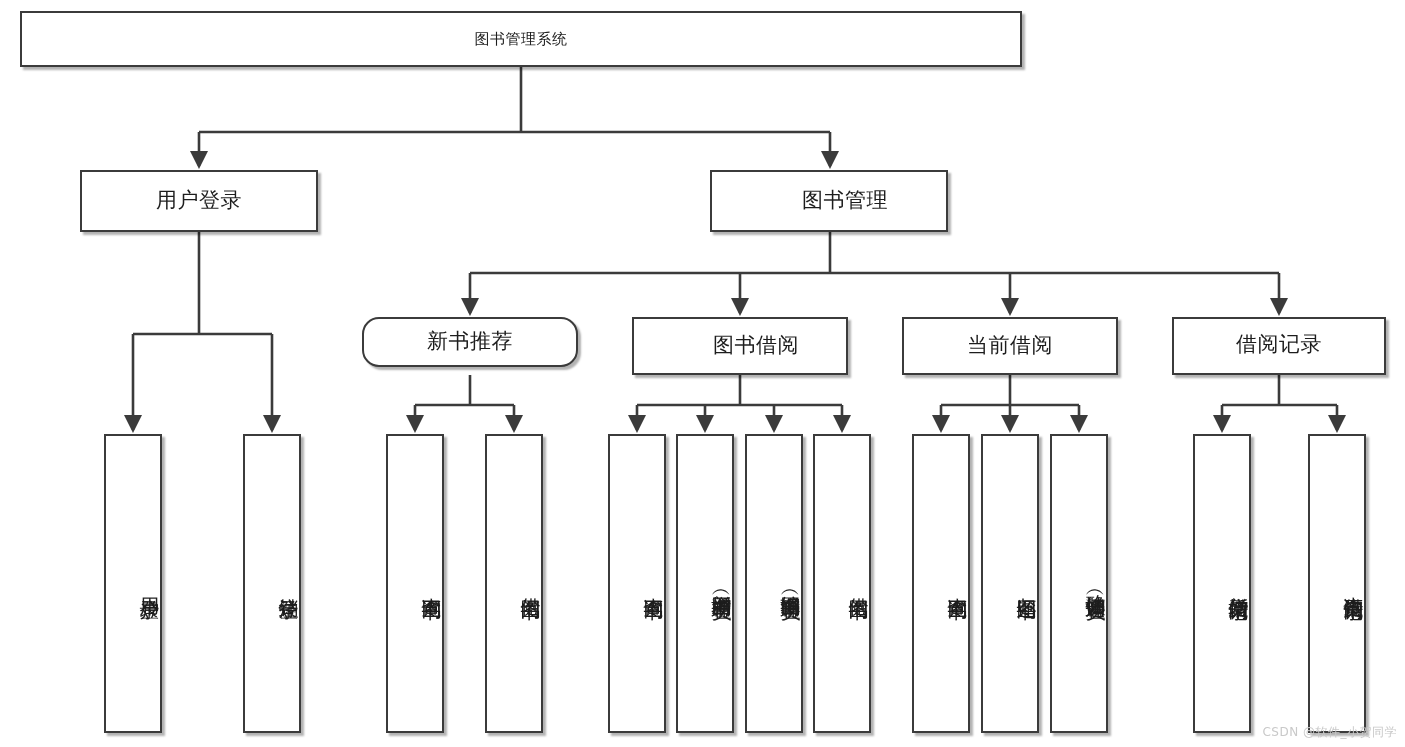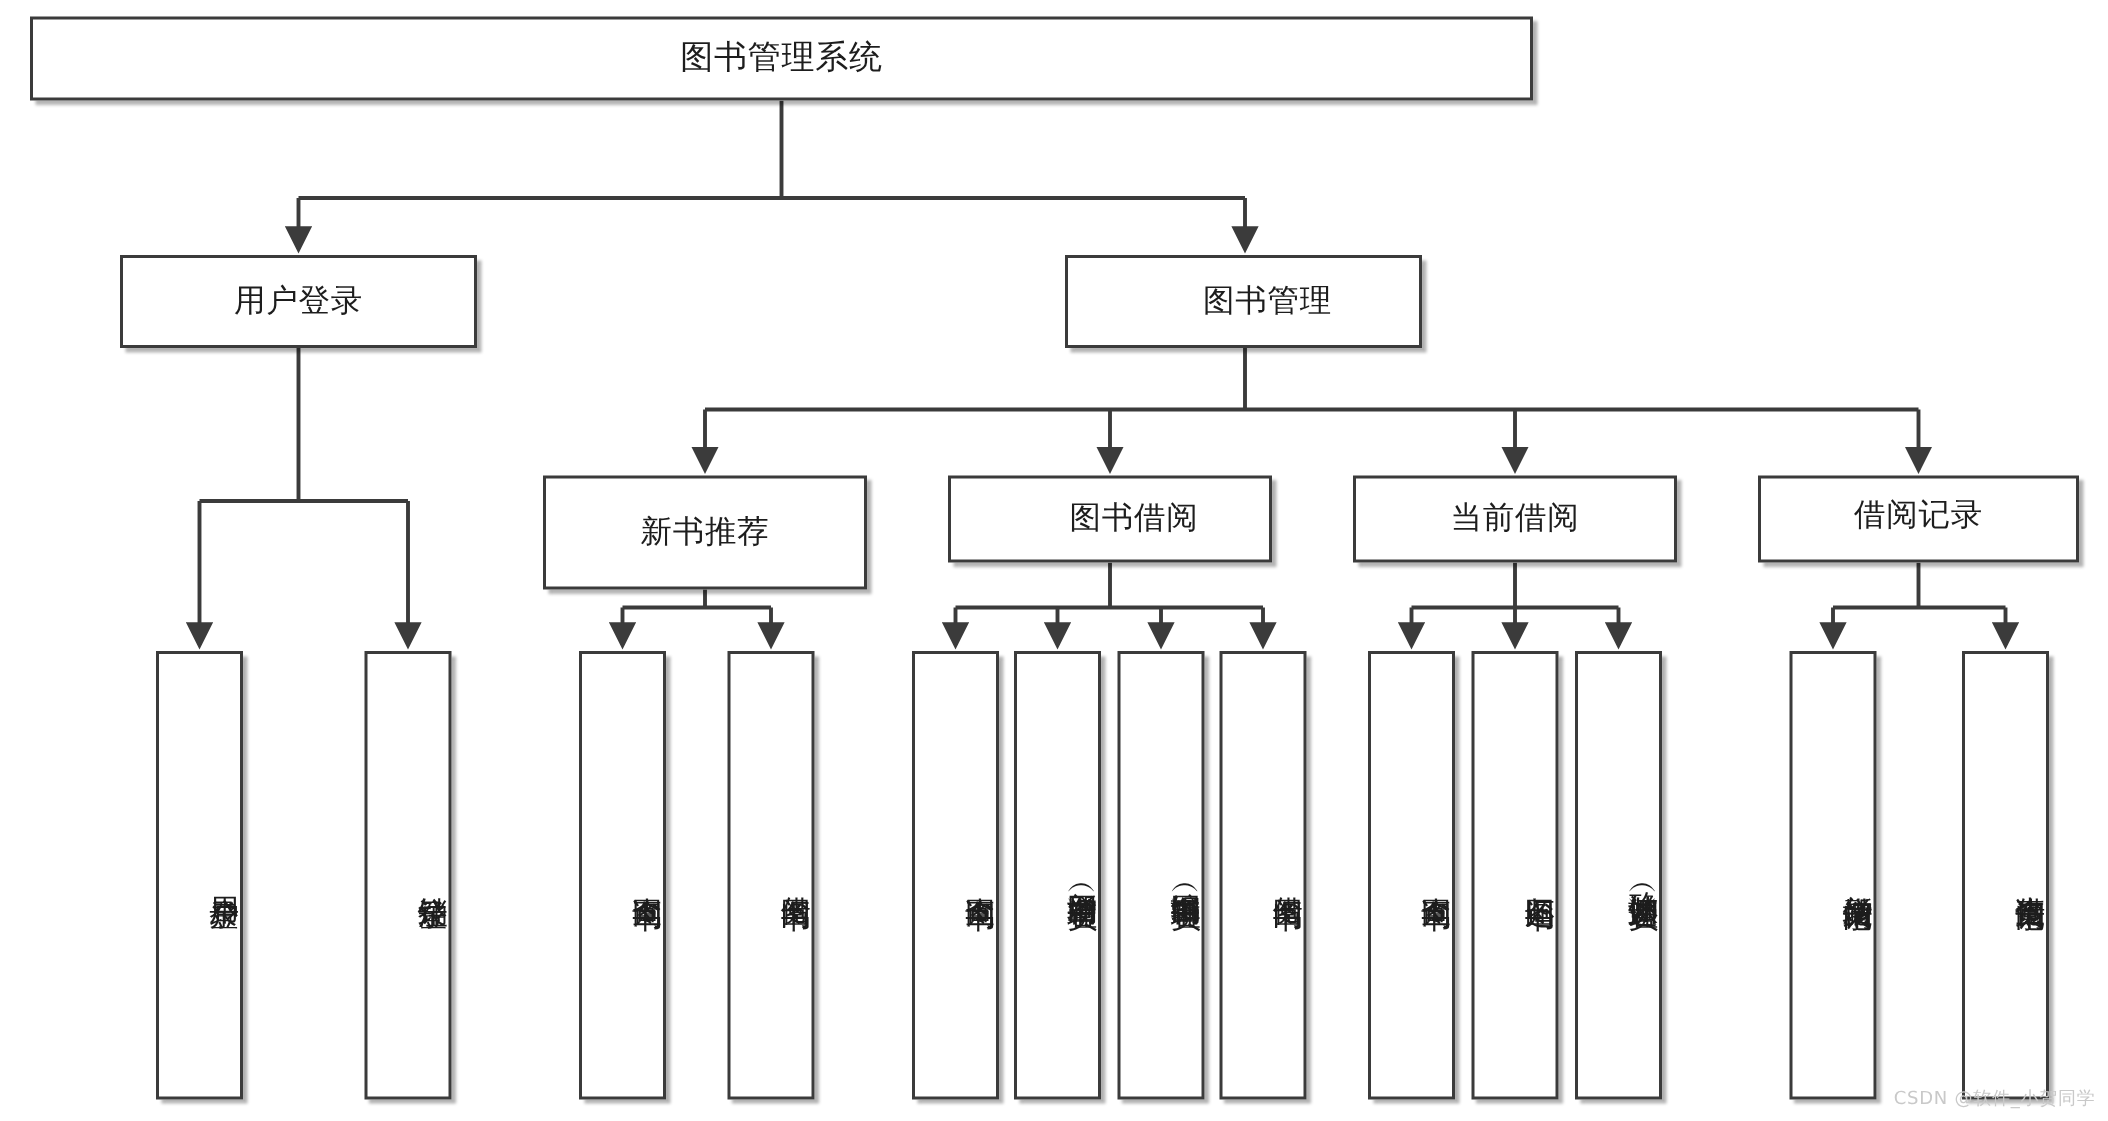--- a/index.html
+++ b/index.html
@@ -30,21 +30,21 @@
     justify-content:center;
     color:#1d1d1d;
     z-index:2;
   }
   .node.h{
     font-size:21px;
     line-height:1.2;
     letter-spacing:0.5px;
   }
   .node.root{
-    font-size:22px;
+    font-size:15px;
   }
   .node.v{
     font-size:20px;
     writing-mode:vertical-rl;
     text-orientation:upright;
     line-height:1.05;
     letter-spacing:1px;
     padding:6px 0;
     align-items:flex-start;
     justify-content:center;
@@ -126,21 +126,21 @@
     <span>图书管理系统</span>
   </div>
 
   <div class="node h" style="left:80px;top:170px;width:238px;height:62px;">
     <span>用户登录</span>
   </div>
   <div class="node h" style="left:710px;top:170px;width:238px;height:62px;padding-left:32px;">
     <span>图书管理</span>
   </div>
 
-  <div class="node h" style="left:362px;top:317px;width:216px;height:76px;">
+  <div class="node h" style="left:362px;top:317px;width:216px;height:50px;border-radius:17px;">
     <span>新书推荐</span>
   </div>
   <div class="node h" style="left:632px;top:317px;width:216px;height:58px;padding-left:32px;">
     <span>图书借阅</span>
   </div>
   <div class="node h" style="left:902px;top:317px;width:216px;height:58px;">
     <span>当前借阅</span>
   </div>
   <div class="node h" style="left:1172px;top:317px;width:214px;height:58px;font-family:Liberation Mono, monospace;">
     <span>借阅记录</span>

